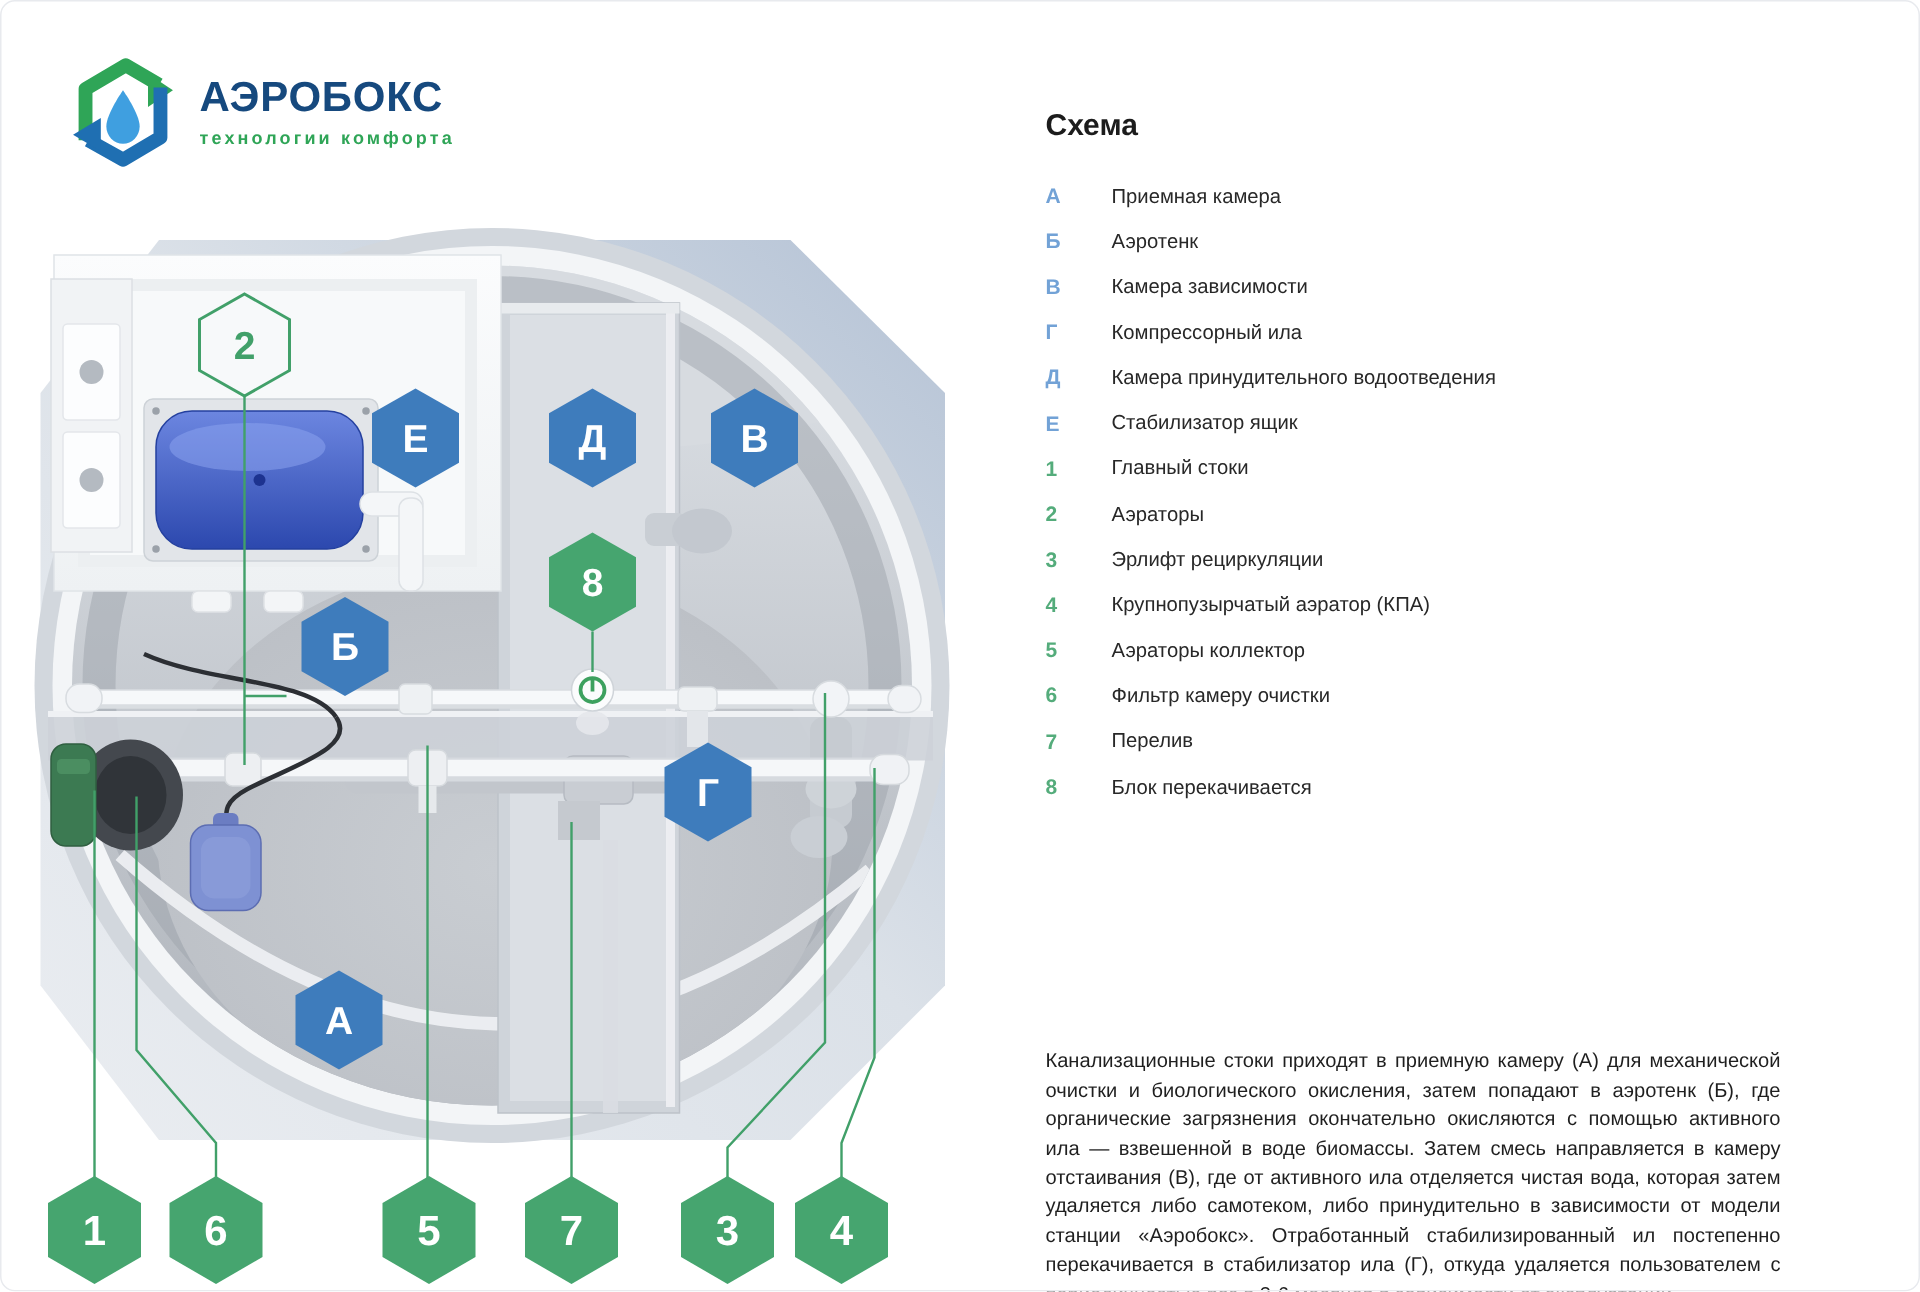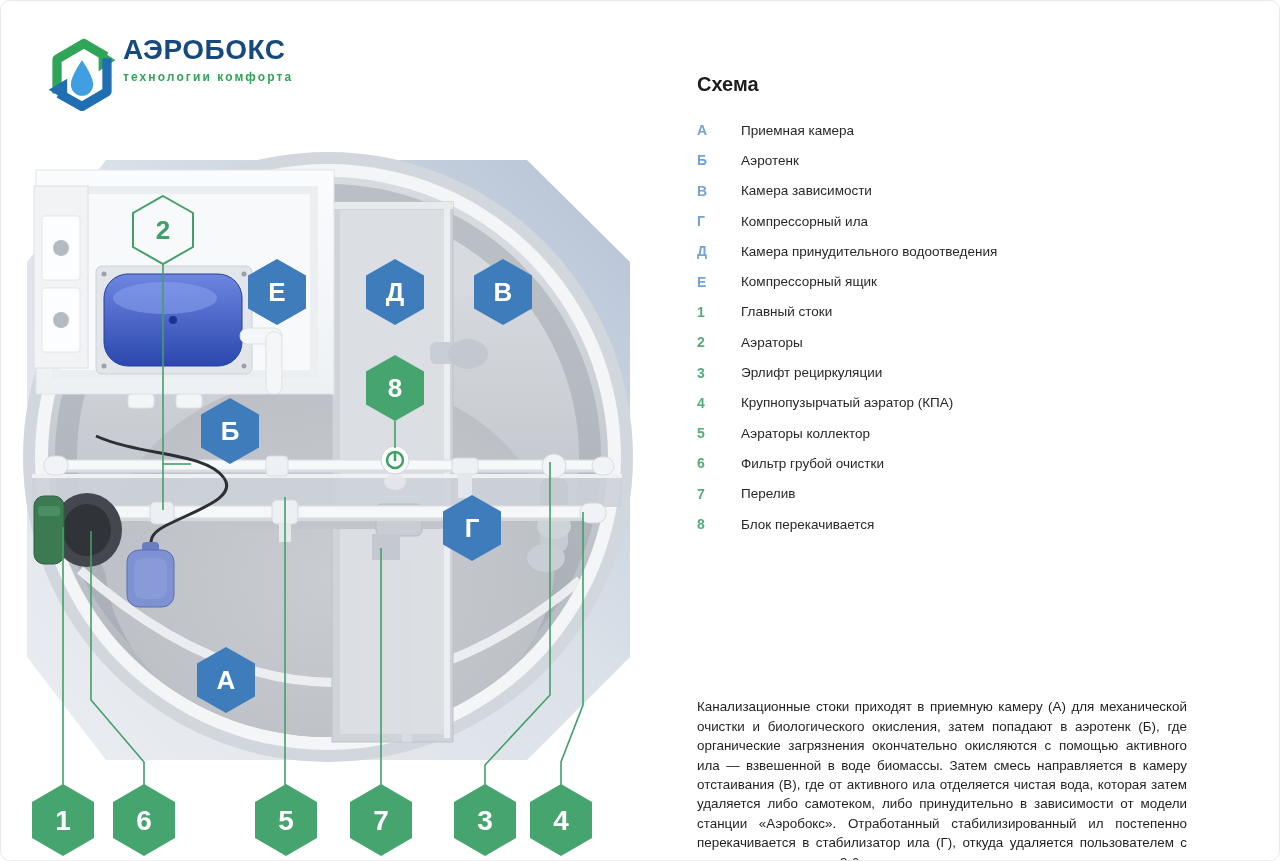--- a/index.html
+++ b/index.html
@@ -1,20 +1,20 @@
 <!DOCTYPE html>
 <html><head>
 <meta charset="utf-8">
 <style>
   html,body{margin:0;padding:0;background:#fff;}
   body{width:1280px;height:861px;position:relative;font-family:"Liberation Sans",sans-serif;overflow:hidden;}
   .frame{position:absolute;inset:0;border:1px solid #e8eaee;border-radius:10px;pointer-events:none;z-index:50;}
 
   
-  .logo{position:absolute;left:45px;top:36px;display:flex;gap:4px;}
+  .logo{position:absolute;left:45px;top:36px;display:flex;align-items:center;gap:14px;}
   .logo-text .title{font-size:28px;font-weight:800;letter-spacing:.5px;color:#16497e;line-height:1;}
   .logo-text .subtitle{margin-top:6px;font-size:12px;font-weight:700;letter-spacing:2.1px;color:#2fa557;}
 
   
   .panel-title{position:absolute;left:697px;top:33px;font-size:20px;font-weight:800;color:#1c1c1c;margin-top:40px;}
   .legend{position:absolute;left:697px;top:115px;width:500px;}
   .legend .row{height:30.3px;display:flex;align-items:center;}
   .legend .key{width:44px;font-size:14px;font-weight:700;}
   .legend .key.blue{color:#72a2d6;}
   .legend .key.green{color:#54ac7b;}
@@ -69,21 +69,21 @@
   <div class="row">
       <span class="key blue">Г</span>
       <span class="lbl">Компрессорный ила</span>
     </div>
   <div class="row">
       <span class="key blue">Д</span>
       <span class="lbl">Камера принудительного водоотведения</span>
     </div>
   <div class="row">
       <span class="key blue">Е</span>
-      <span class="lbl">Компрессорный ящик</span>
+      <span class="lbl">Стабилизатор ящик</span>
     </div>
   <div class="row">
       <span class="key green">1</span>
       <span class="lbl">Главный стоки</span>
     </div>
   <div class="row">
       <span class="key green">2</span>
       <span class="lbl">Аэраторы</span>
     </div>
   <div class="row">
@@ -93,21 +93,21 @@
   <div class="row">
       <span class="key green">4</span>
       <span class="lbl">Крупнопузырчатый аэратор (КПА)</span>
     </div>
   <div class="row">
       <span class="key green">5</span>
       <span class="lbl">Аэраторы коллектор</span>
     </div>
   <div class="row">
       <span class="key green">6</span>
-      <span class="lbl">Фильтр грубой очистки</span>
+      <span class="lbl">Фильтр камеру очистки</span>
     </div>
   <div class="row">
       <span class="key green">7</span>
       <span class="lbl">Перелив</span>
     </div>
   <div class="row">
       <span class="key green">8</span>
       <span class="lbl">Блок перекачивается</span>
     </div>
 </div>

